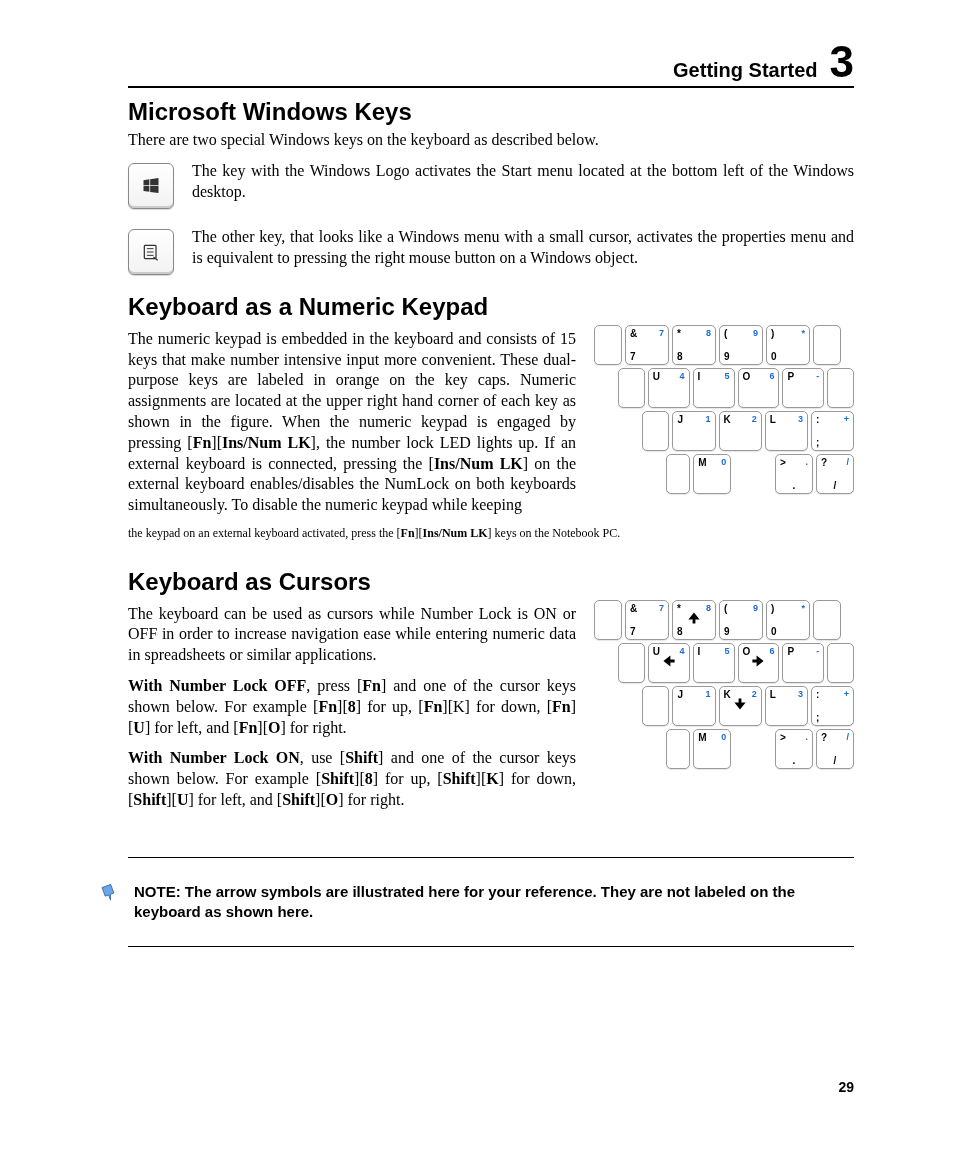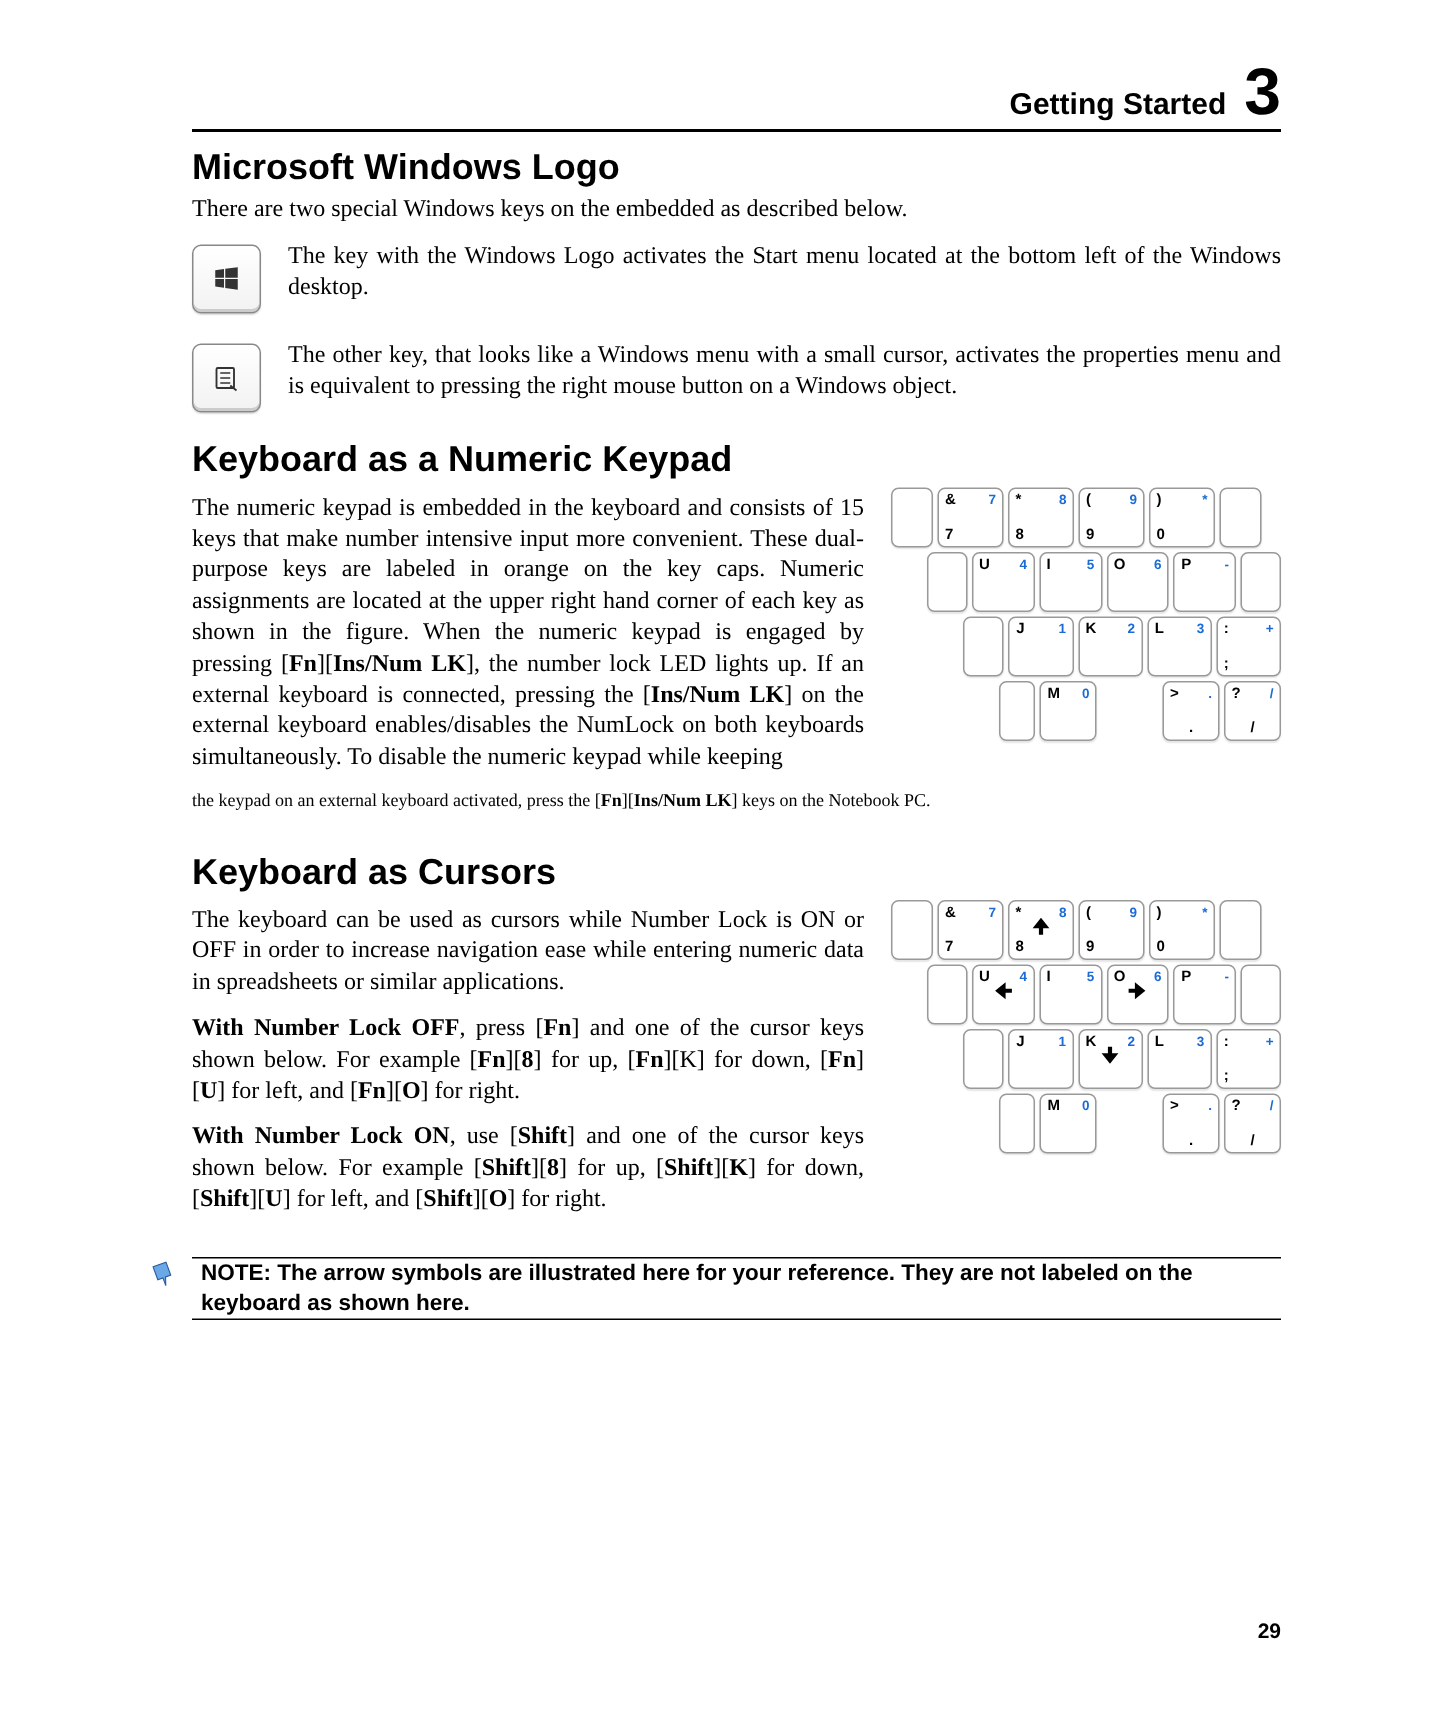--- a/index.html
+++ b/index.html
@@ -104,22 +104,22 @@
   .kkey .bl { position:absolute; bottom:2px; left:4px; font: bold 10px Arial; }
   .kkey .bc { position:absolute; bottom:2px; left:0; right:0; text-align:center; font: bold 10px Arial; }
   .kkey .ctr { position:absolute; top:50%; left:50%; transform:translate(-50%,-50%); }
   .spacer { width: 44px; height:40px; visibility:hidden; }
   .offset-1 { margin-left: 24px; }
   .offset-2 { margin-left: 48px; }
   .offset-3 { margin-left: 72px; }
   .note-block {
     border-top: 1px solid #000;
     border-bottom: 1px solid #000;
-    padding: 0 0;
-    margin-top: 17px;
+    padding: 24px 0;
+    margin-top: 36px;
     display: flex;
     gap: 10px;
   }
   .note-icon {
     flex: 0 0 24px;
     margin-left: -28px;
   }
   .note-text {
     font-family: Helvetica, Arial, sans-serif;
     font-weight: bold;
@@ -141,22 +141,22 @@
 </head>
 <body>
 
 <div class="page">
 
   <div class="header-bar">
     <span class="chapter-title">Getting Started</span>
     <span class="chapter-num">3</span>
   </div>
 
-  <h2 class="section">Microsoft Windows Logo</h2>
-  <p class="body">There are two special Windows keys on the embedded as described below.</p>
+  <h2 class="section">Microsoft Windows Keys</h2>
+  <p class="body">There are two special Windows keys on the keyboard as described below.</p>
 
   <div class="key-row">
     <div class="keycap">
       <svg viewBox="0 0 24 24">
           <path d="M3 5 L10 4 L10 11 L3 11 Z M11 3.8 L21 2.5 L21 11 L11 11 Z M3 12 L10 12 L10 19 L3 18 Z M11 12 L21 12 L21 20.5 L11 19.2 Z" fill="#333"></path>
         </svg>
     </div>
     <p>The key with the Windows Logo activates the Start menu located at the bottom left of the Windows desktop.</p>
   </div>
 

